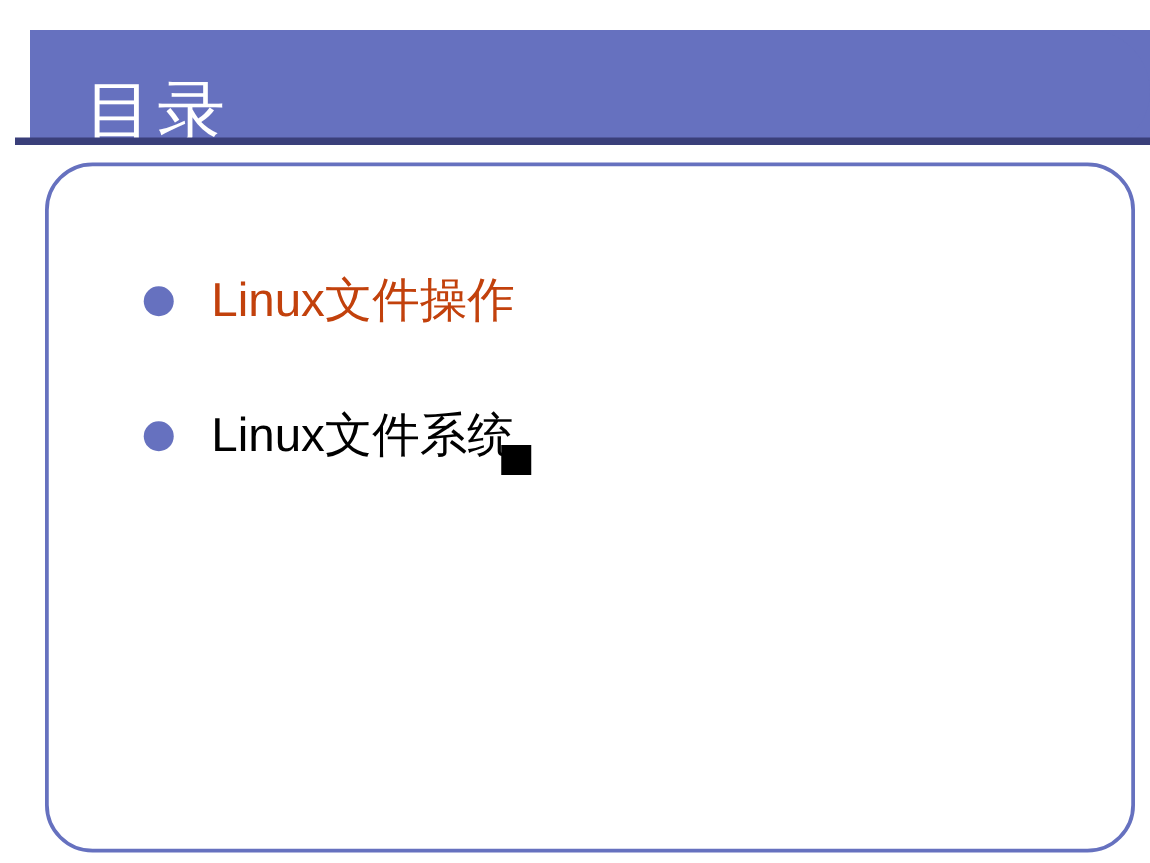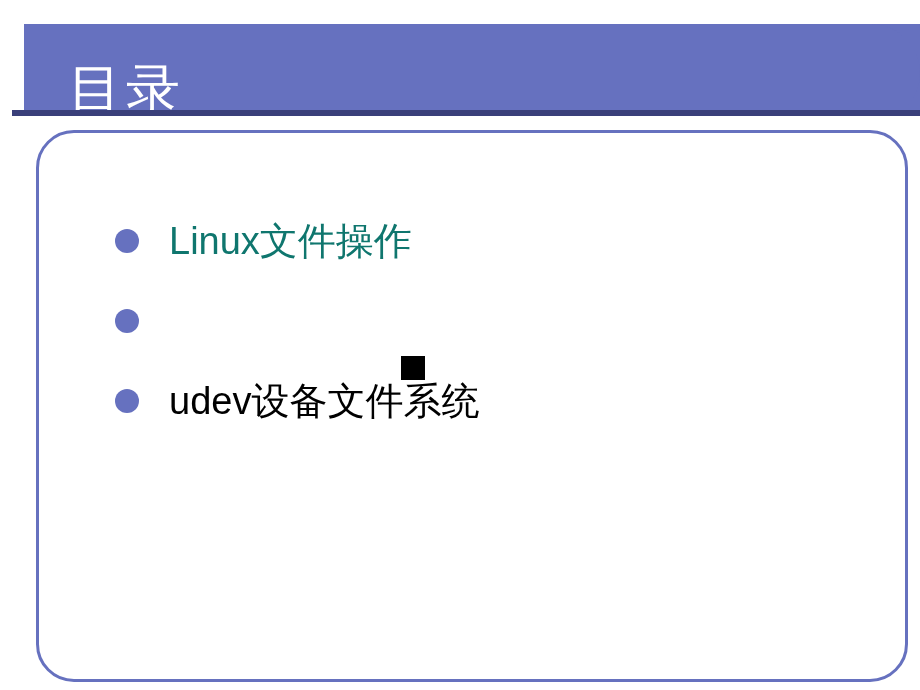--- a/index.html
+++ b/index.html
@@ -89,21 +89,21 @@
     .bullet-dot {
       display: inline-block;
       width: 14px;
       height: 14px;
       background: #6671bf;
       border-radius: 50%;
       margin-right: 18px;
       flex-shrink: 0;
     }
     .item-highlight {
-      color: #0f766e;
+      color: #c2410c;
     }
     .item-text {
       font-family: Arial, "SimSun", "Microsoft YaHei", sans-serif;
     }
     .dot-marker {
       position: absolute;
       width: 6px;
       height: 6px;
       background: #000000;
       top: 344px;
@@ -122,21 +122,18 @@
 <div class="underline-light"></div>
 
 <div class="content-frame">
   <ul class="bullet-list">
     <li>
       <span class="bullet-dot"></span>
       <span class="item-text item-highlight">Linux文件操作</span>
     </li>
     <li>
       <span class="bullet-dot"></span>
-    </li>
-    <li>
-      <span class="bullet-dot"></span>
-      <span class="item-text">udev设备文件系统</span>
+      <span class="item-text">Linux文件系统</span>
     </li>
   </ul>
 </div>
 
 <div class="dot-marker"></div>
 
 </body></html>

